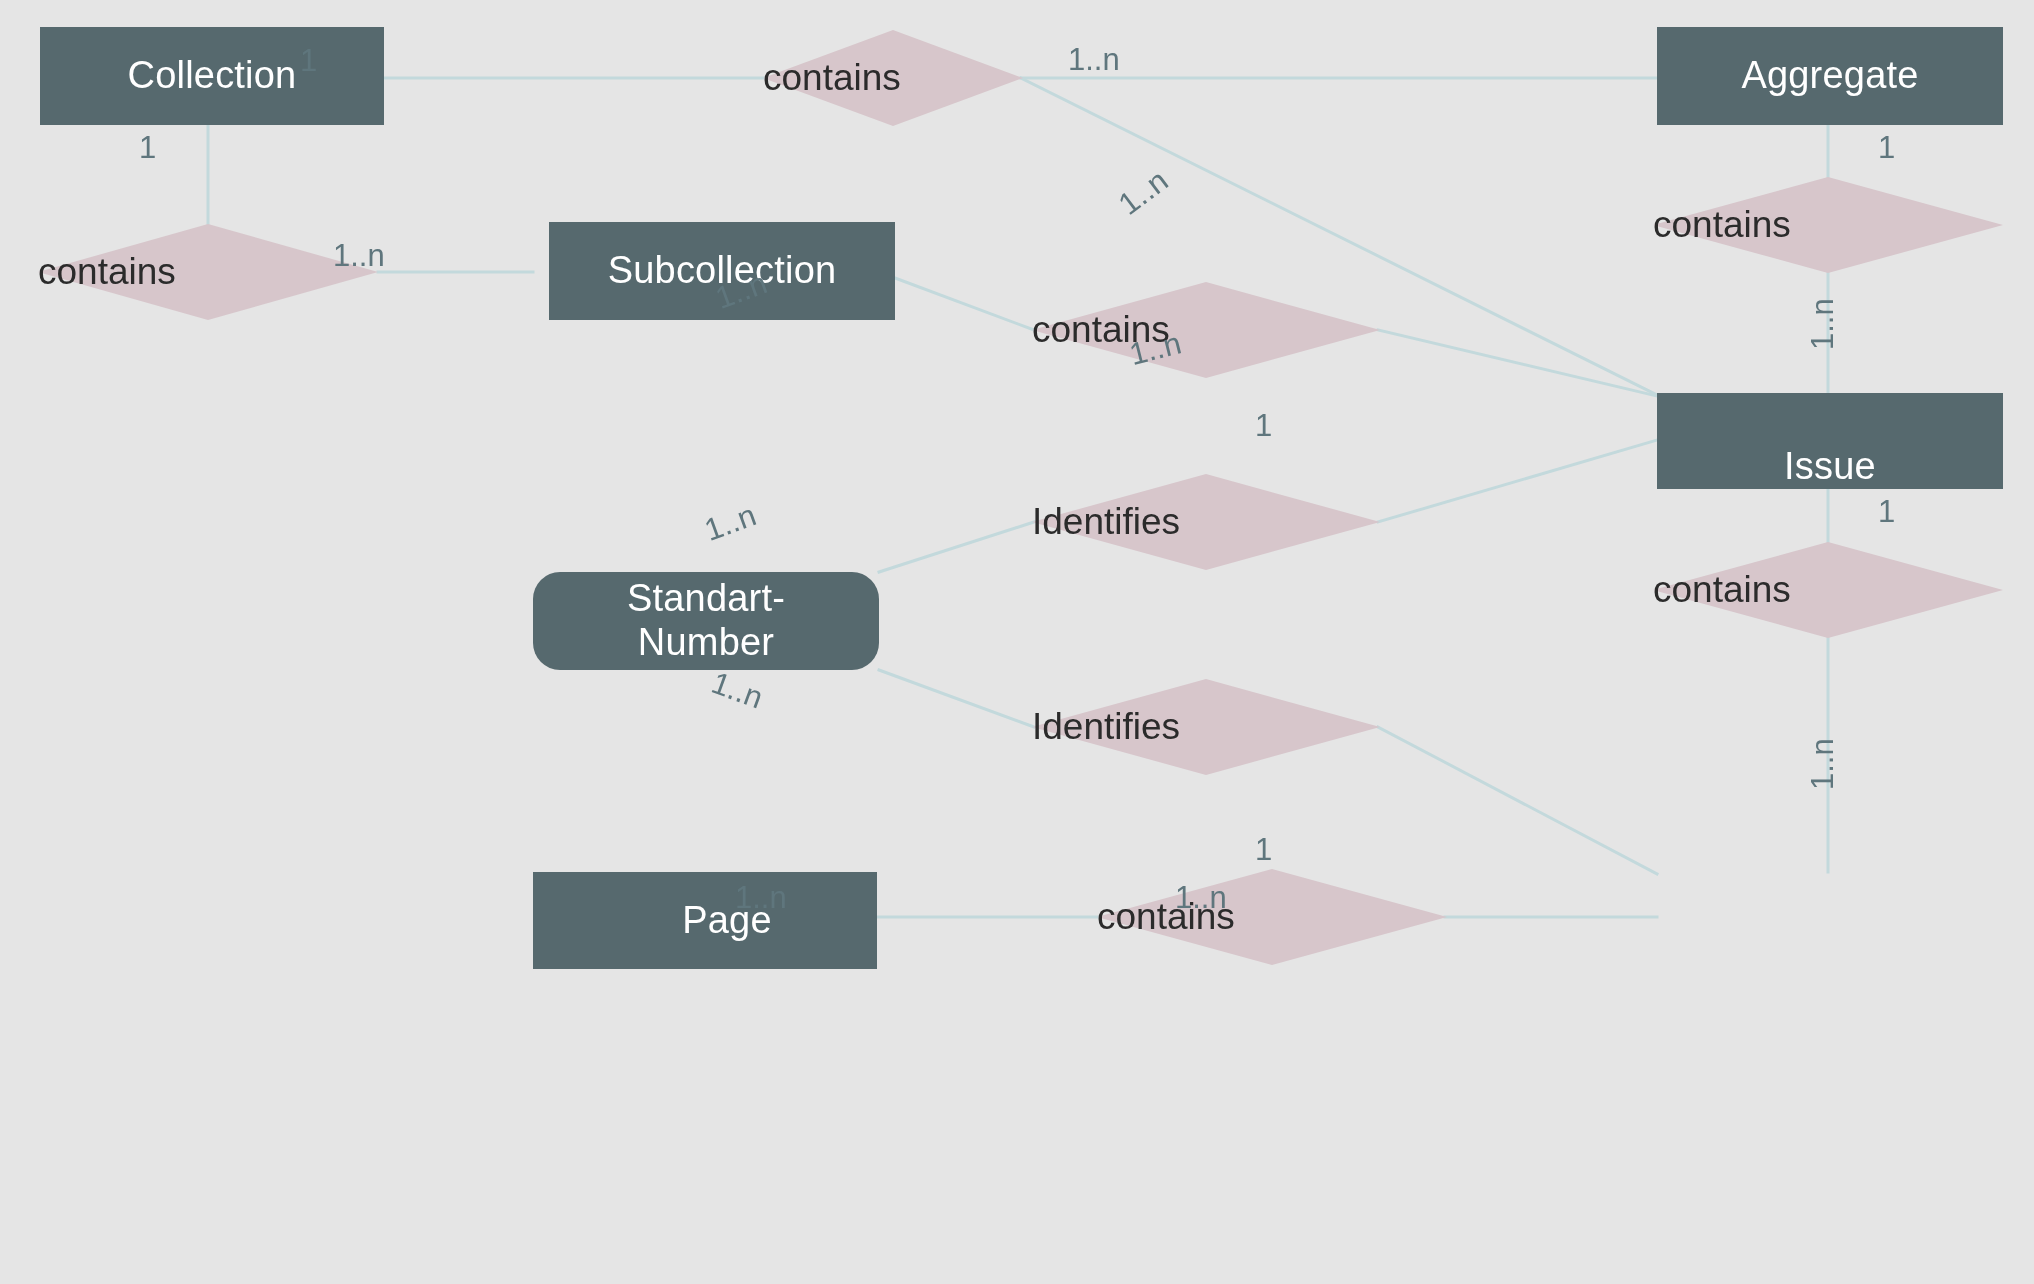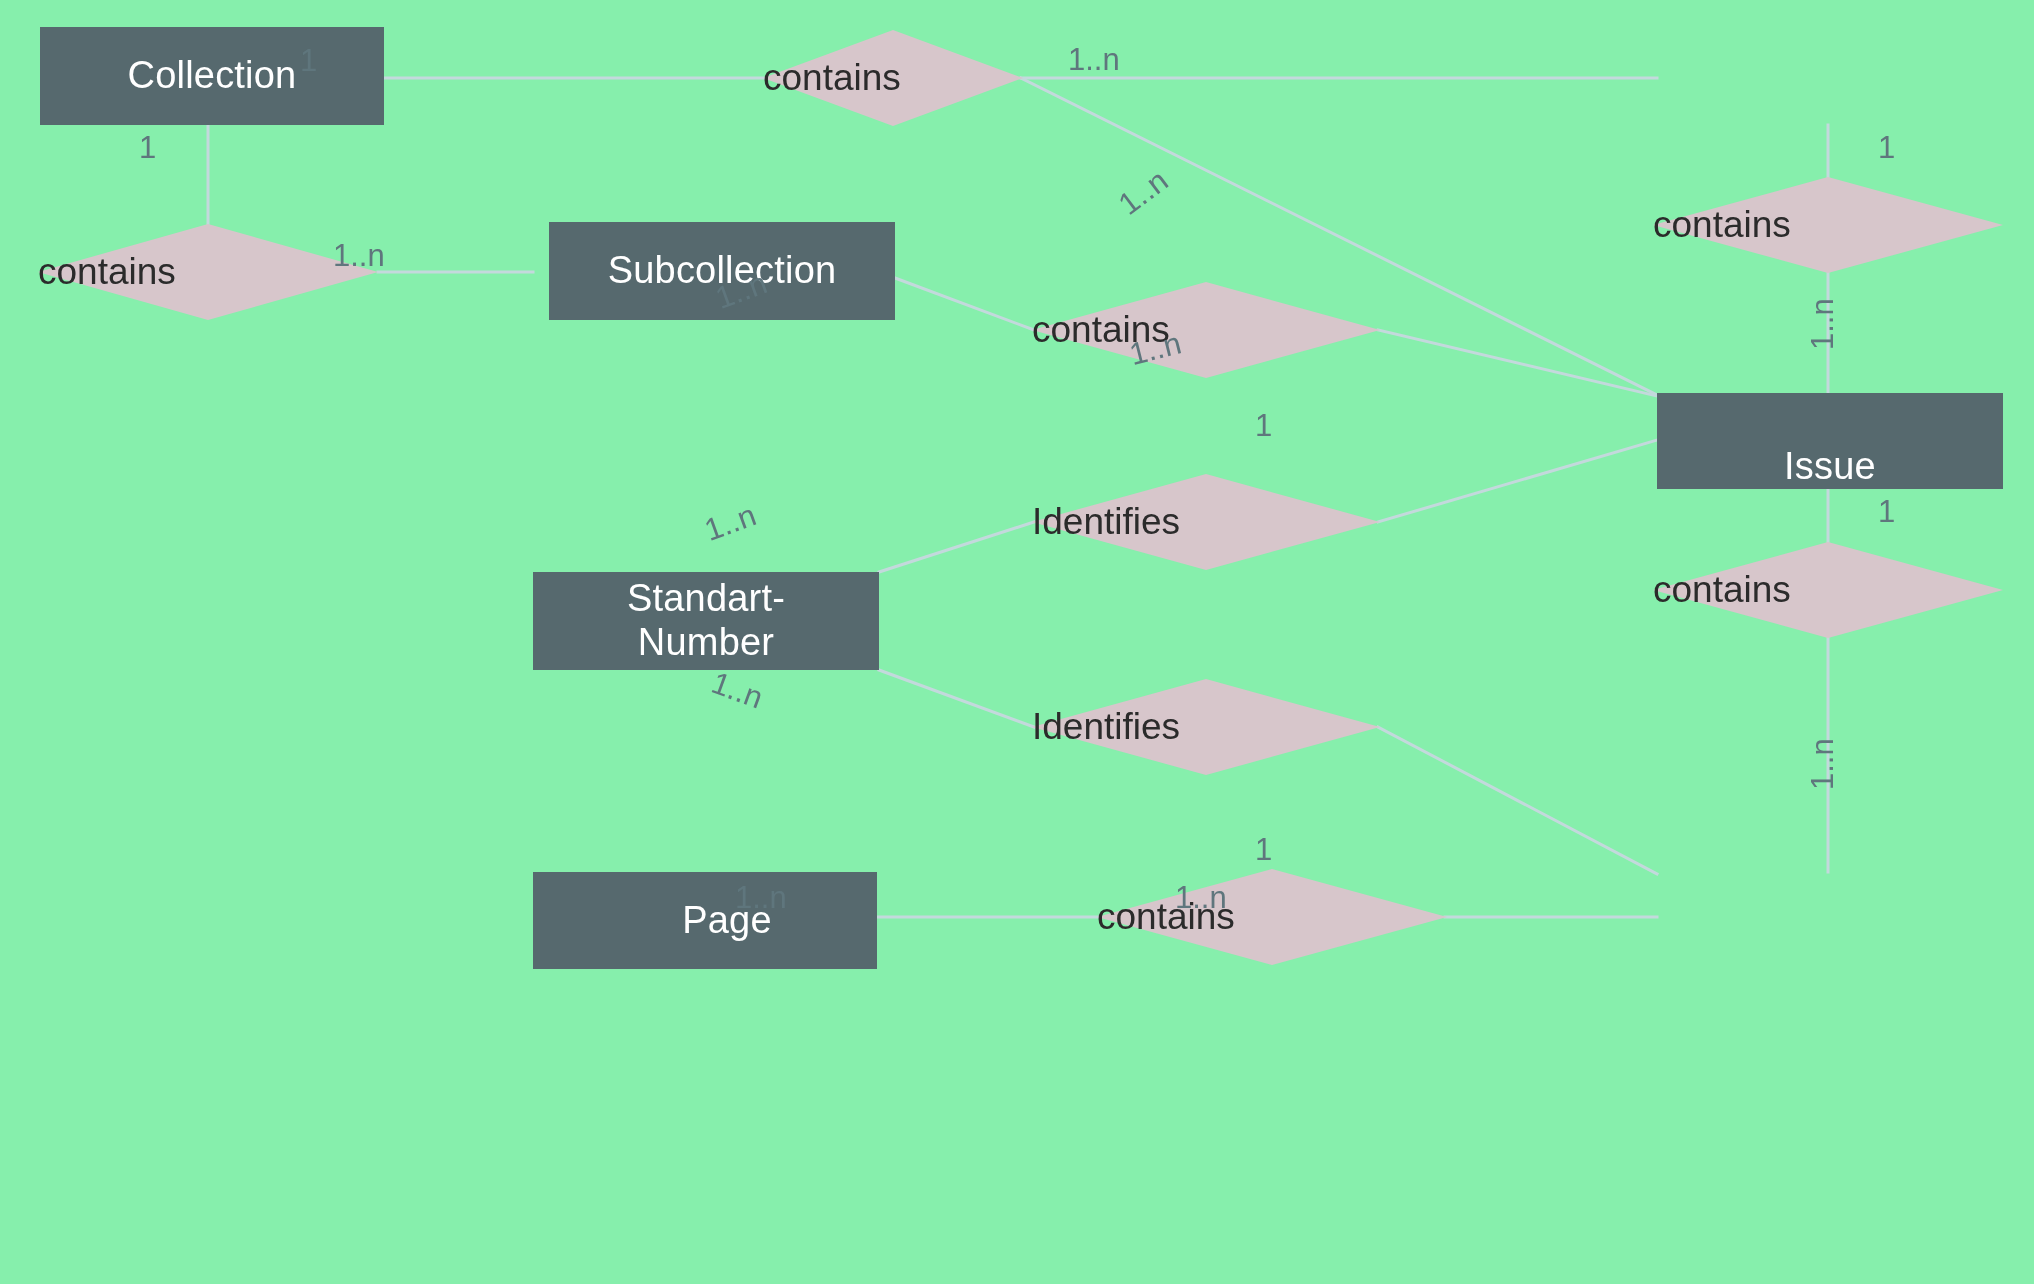--- a/index.html
+++ b/index.html
@@ -8,21 +8,21 @@
     padding: 0;
     background: #ffffff;
   }
   body {
     font-family: "Liberation Sans", sans-serif;
   }
   #canvas {
     position: relative;
     width: 2034px;
     height: 1284px;
-    background: #86efac;
+    background: #e5e5e5;
     overflow: hidden;
   }
   #edges {
     position: absolute;
     left: 0;
     top: 0;
     width: 2034px;
     height: 1284px;
   }
   .entity {
@@ -107,30 +107,33 @@
       <line x1="877" y1="917" x2="1099" y2="917"></line>
 
       <line x1="1445" y1="917" x2="1657" y2="917"></line>
     </g>
   </svg>
 
   <div class="entity" style="left:40px; top:27px; width:344px; height:98px;">
     <span>Collection</span>
   </div>
 
+  <div class="entity" style="left:1657px; top:27px; width:346px; height:98px;">
+    <span>Aggregate</span>
+  </div>
 
   <div class="entity" style="left:533px; top:222px; width:346px; height:98px;margin-left:16px;">
     <span>Subcollection</span>
   </div>
 
   <div class="entity" style="left:1657px; top:393px; width:346px; height:96px;align-items:flex-end;">
     <span>Issue</span>
   </div>
 
-  <div class="entity" style="left:533px; top:572px; width:346px; height:98px;">
+  <div class="entity" style="left:533px; top:572px; width:346px; height:98px;border-radius:27px;">
     <span style="white-space:pre-line;">Standart-
 Number</span>
   </div>
 
   <div class="entity" style="left:533px; top:872px; width:344px; height:97px;padding-left:44px;">
     <span>Page</span>
   </div>
 
 
   <div class="rel" style="left:763px; top:30px; width:260px; height:96px;">

